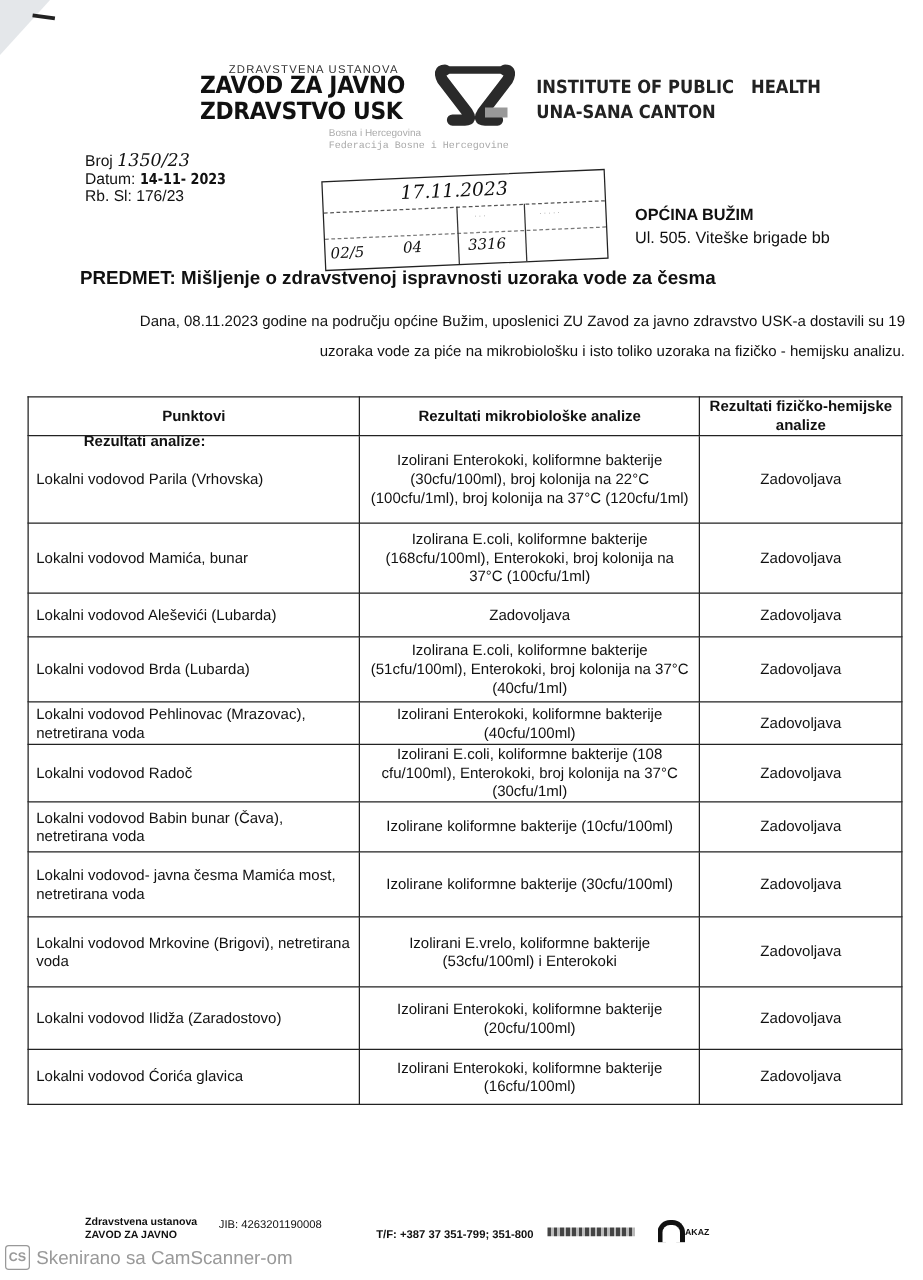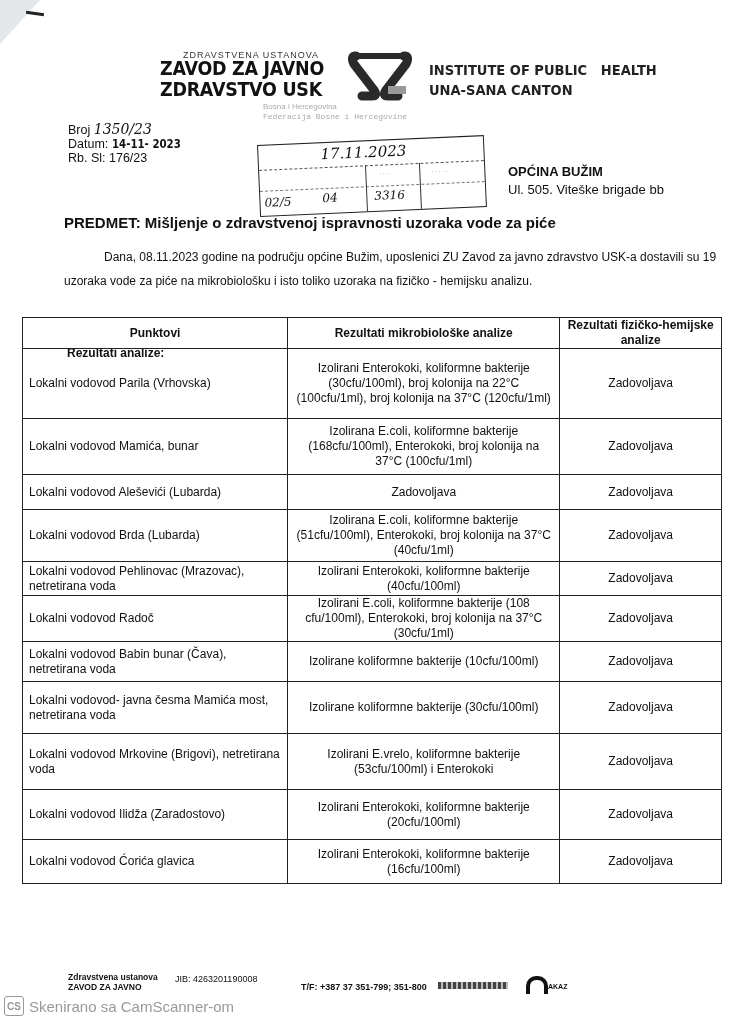--- a/index.html
+++ b/index.html
@@ -32,21 +32,21 @@
     .stamp .date { position:absolute; left:62px; top:2px; font-family:"DejaVu Serif", serif; font-style:italic; font-size:15px; }
     .stamp .c { position:absolute; top:24px; bottom:0; border-left:1.2px solid #333; }
     .stamp .mid { position:absolute; left:0; right:0; top:45px; border-bottom:1px dashed #777; }
     .stamp .hw { position:absolute; font-family:"DejaVu Serif", serif; font-style:italic; font-size:12px; }
     .stamp .tiny { position:absolute; font-size:6px; color:#888; }
 
     .recipient { position:absolute; left:508px; top:163px; font-size:13px; line-height:18px; }
     .recipient b { font-weight:bold; }
 
     .subject { position:absolute; left:64px; top:214px; font-size:15px; font-weight:bold; }
-    .para { position:absolute; left:64px; top:245px; width:660px; font-size:12px; line-height:24px; text-indent:40px; }
+    .para { position:absolute; left:64px; top:245px; width:660px; font-size:12px; line-height:24px; text-indent:40px;text-align:right; }
 
     .res-label { position:absolute; left:67px; top:302px; font-size:12px; font-weight:bold;margin-top:44px; }
 
     table.res {
       position:absolute; left:22px; top:317px; width:700px; border-collapse:collapse;
       font-size:12px; line-height:15px;
     }
     table.res th, table.res td { border:1.5px solid #222; padding:0 6px; vertical-align:middle; }
     table.res th { font-weight:bold; text-align:center; height:30px; }
     table.res td.p { text-align:left; padding-left:6px; }
@@ -102,21 +102,21 @@
   <div class="hw" style="left:4px;top:50px;">02/5</div>
   <div class="hw" style="left:62px;top:48px;">04</div>
   <div class="hw" style="left:114px;top:48px;">3316</div>
 </div>
 
 <div class="recipient">
   <b>OPĆINA BUŽIM</b><br>
   <span>Ul. 505. Viteške brigade bb</span>
 </div>
 
-<div class="subject">PREDMET: Mišljenje o zdravstvenoj ispravnosti uzoraka vode za piće</div>
+<div class="subject">PREDMET: Mišljenje o zdravstvenoj ispravnosti uzoraka vode za česma</div>
 <div class="para">Dana, 08.11.2023 godine na području općine Bužim, uposlenici ZU Zavod za javno zdravstvo USK-a dostavili su 19 uzoraka vode za piće na mikrobiološku i isto toliko uzoraka na fizičko - hemijsku analizu.</div>
 
 <div class="res-label">Rezultati analize:</div>
 
 <table class="res">
   <thead>
     <tr>
       <th class="col1">Punktovi</th>
       <th class="col2">Rezultati mikrobiološke analize</th>
       <th class="col3"><span>Rezultati fizičko-hemijske analize</span></th>

